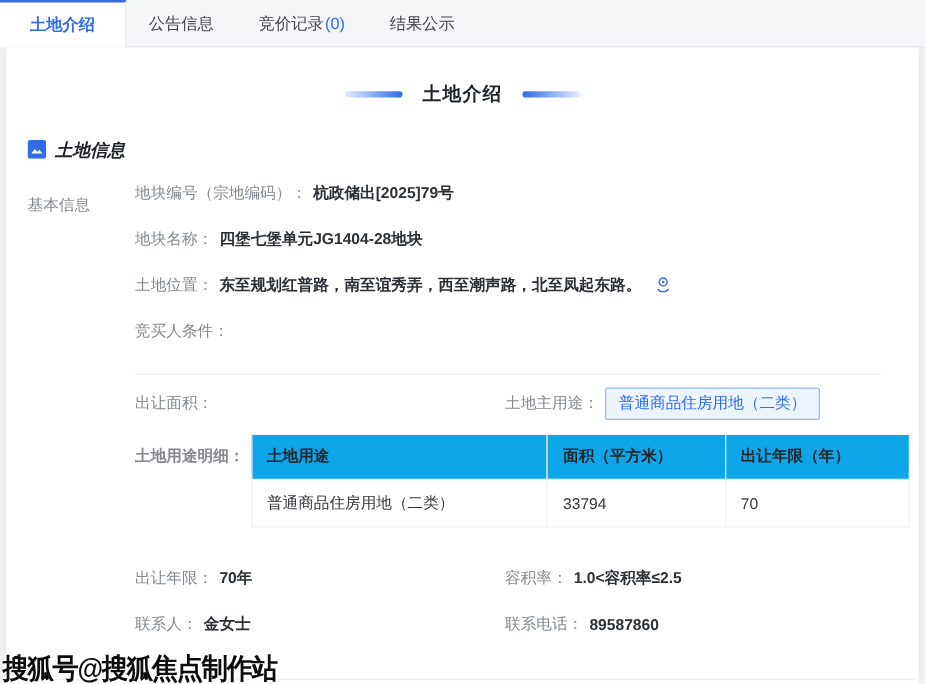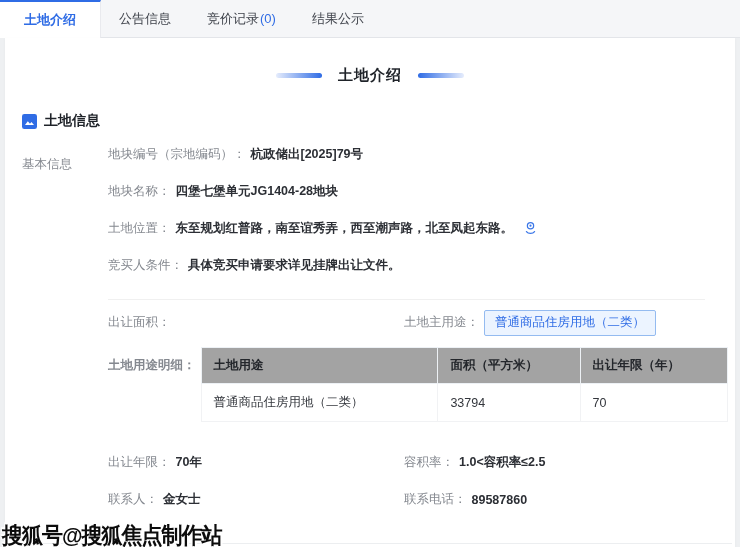--- a/index.html
+++ b/index.html
@@ -60,23 +60,23 @@
     justify-content:center;
     gap:16px;
     height:34px;
   }
   .page-title .txt{font-size:15px;font-weight:700;color:#1f2329;letter-spacing:1px;}
   .tline{width:46px;height:5px;border-radius:3px;}
   .tline.left{background:linear-gradient(to right,rgba(84,130,235,0.15),#2f6ce5);}
   .tline.right{background:linear-gradient(to left,rgba(84,130,235,0.15),#2f6ce5);}
   .card-head{
     display:flex;
-    align-items:center;
     gap:7px;
     margin:20px 0 0 17px;
+    font-style:italic;
   }
   .card-head .txt{font-size:14px;font-weight:700;color:#1f2329;}
   
   .body-grid{display:flex;margin-top:16px;}
   .gutter{width:103px;padding:10px 0 0 17px;color:var(--label);font-size:12.5px;}
   .fields{flex:1;padding-right:5px;}
   .frow{min-height:37px;display:flex;}
   .frow.cols{display:grid;grid-template-columns:296px 1fr;align-items:center;}
   .cell{display:flex;align-items:center;}
   .lbl{color:var(--label);white-space:nowrap;margin-right:5px;}
@@ -94,21 +94,21 @@
   .loc-icon{margin-left:10px;display:inline-flex;cursor:pointer;}
   
   .trow{display:flex;align-items:flex-start;margin:6px 0 10px;}
   .trow .lbl{margin-top:10px;font-weight:bold;}
   table.use{
     flex:1;
     border-collapse:collapse;
     margin-right:2px;
   }
   table.use th{
-    background:#a3a3a3;
+    background:#0ea5e9;
     font-weight:700;
     text-align:left;
     padding:9px 12px;
     border:1px solid #edf1f5;
     font-size:12.5px;
     color:#23262b;
   }
   table.use td{
     padding:10px 12px;
     border:1px solid #f1f2f4;
@@ -202,21 +202,20 @@
           <svg width="15" height="15" viewBox="0 0 24 24">
             <circle cx="12" cy="9" r="5" fill="none" stroke="#3b77e8" stroke-width="2"></circle>
             <circle cx="12" cy="9" r="1.7" fill="#3b77e8"></circle>
             <path d="M5.5 18.5c1.4 2 3.8 3 6.5 3s5.1-1 6.5-3" fill="none" stroke="#3b77e8" stroke-width="2" stroke-linecap="round"></path>
           </svg>
         </span>
       </div>
 
       <div class="frow">
         <span class="lbl">竞买人条件：</span>
-        <span class="val">具体竞买申请要求详见挂牌出让文件。</span>
       </div>
 
       <div class="divider"></div>
 
 
       <div class="frow cols">
         <div class="cell">
           <span class="lbl">出让面积：</span>
         </div>
         <div class="cell">

